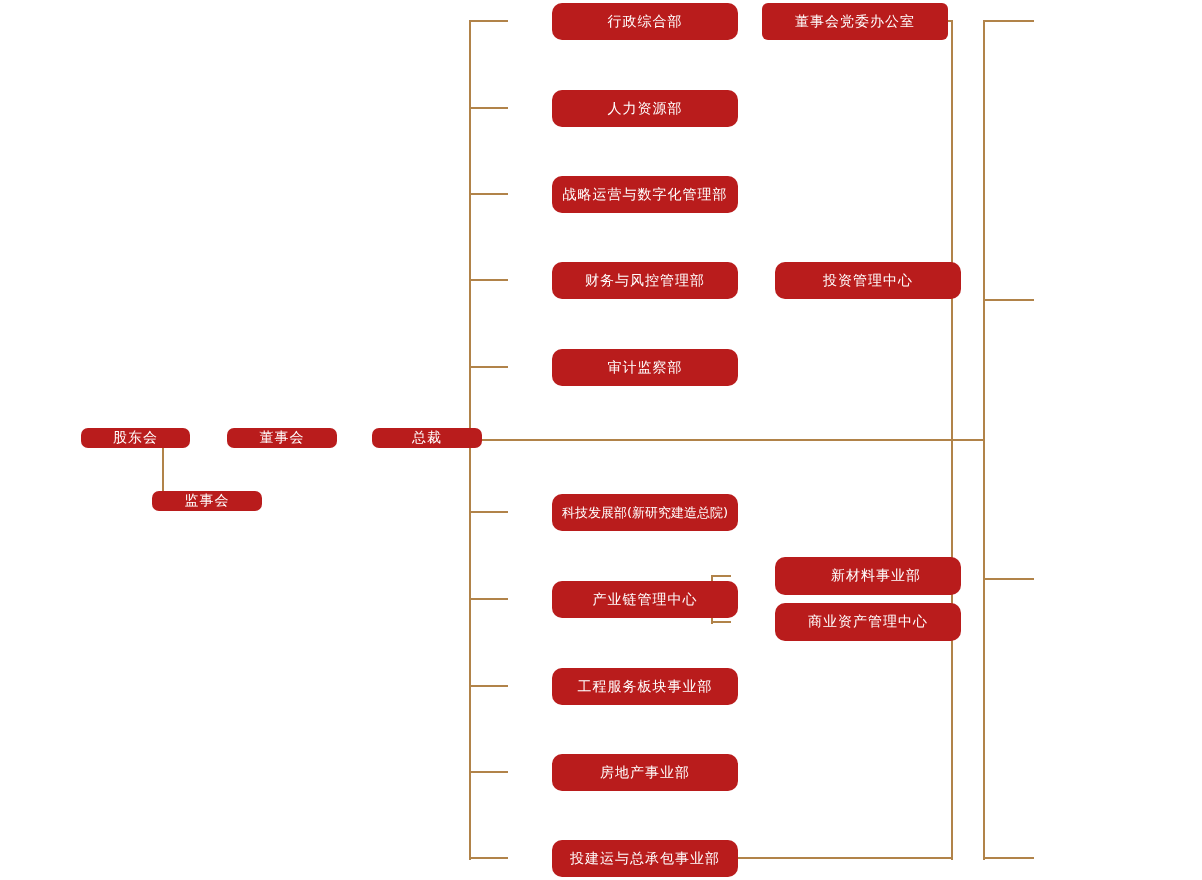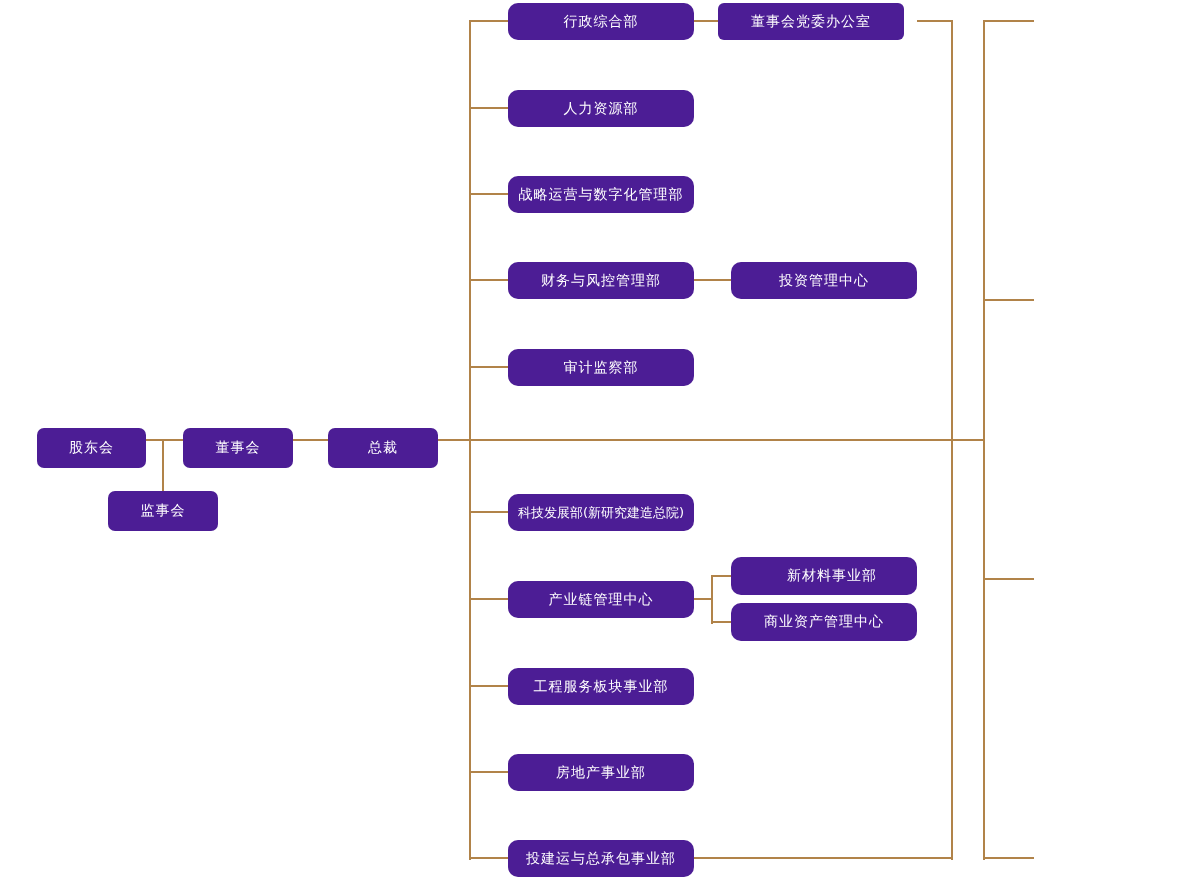--- a/index.html
+++ b/index.html
@@ -1,26 +1,26 @@
 <!DOCTYPE html>
 <html><head>
 <meta charset="utf-8">
 <style>
   html,body{margin:0;padding:0;background:#ffffff;}
   .canvas{
     position:relative;width:1202px;height:880px;background:#ffffff;overflow:hidden;
     font-family:"DejaVu Sans","Liberation Sans",sans-serif;
   }
   .node{
-    position:absolute;background:#4c1d95;color:#ffffff;
+    position:absolute;background:#b91c1c;color:#ffffff;
     display:flex;align-items:center;justify-content:center;text-align:center;
-    box-sizing:border-box;white-space:nowrap;
+    box-sizing:border-box;white-space:nowrap;margin-left:44px;
   }
   .node.lg{width:186px;height:37px;border-radius:10px;font-size:14px;letter-spacing:1px;}
-  .node.sm{height:40px;border-radius:7px;font-size:14px;letter-spacing:1px;}
+  .node.sm{height:20px;border-radius:7px;font-size:14px;letter-spacing:1px;}
   .node.tight{font-size:13px;letter-spacing:0;}
   .line{position:absolute;background:#b18349;}
   .h{height:2px;}
   .v{width:2px;}
   .lbl{display:inline-block;}
 </style>
 </head>
 <body>
 
 <div class="canvas">

